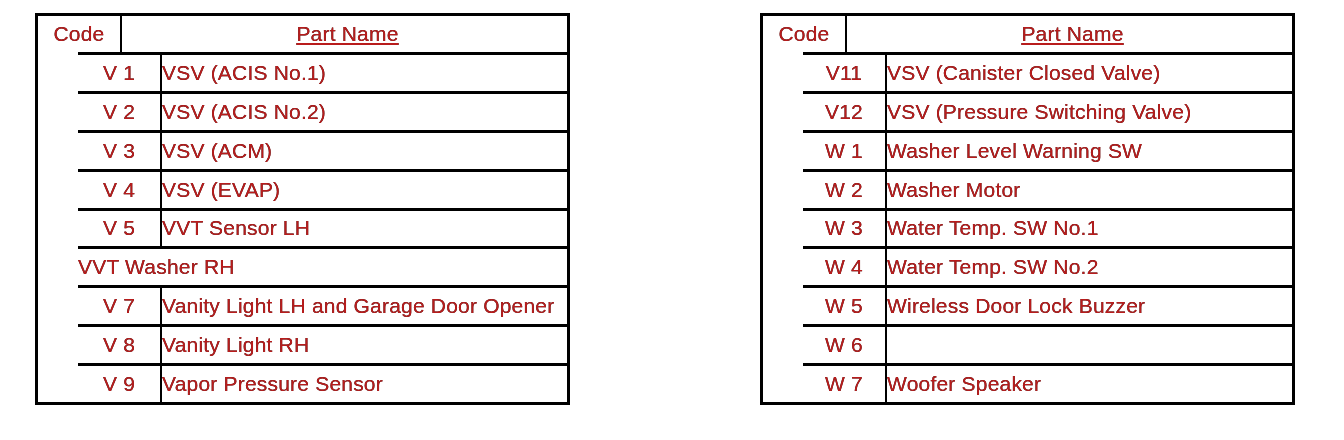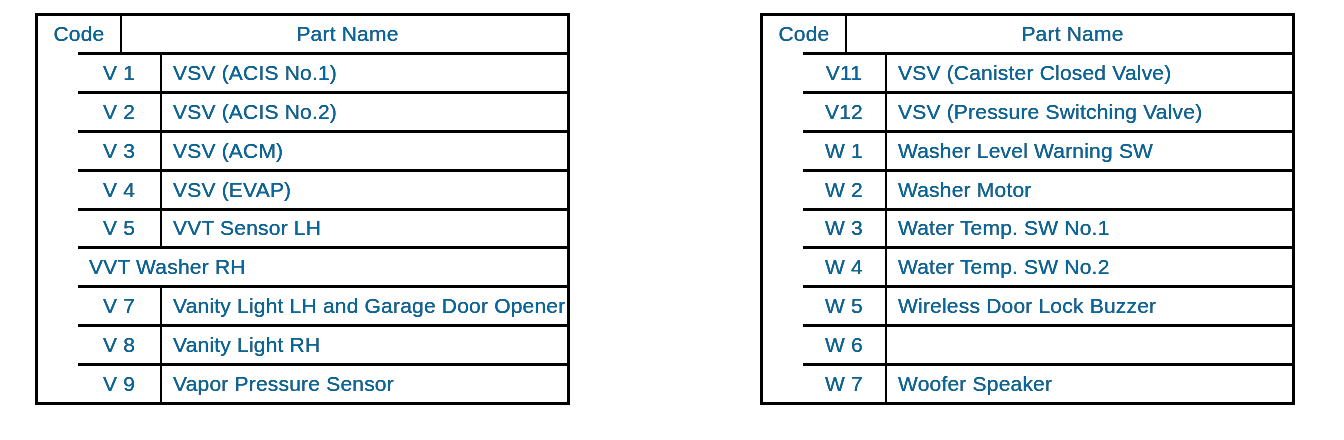--- a/index.html
+++ b/index.html
@@ -23,43 +23,43 @@
   .table-left  { left: 35px; }
   .table-right { left: 760px; }
   .t-row {
     flex: 1 1 0;
     display: flex;
     align-items: stretch;
     min-height: 0;
   }
   .t-row + .t-row { border-top: 3px solid #000; margin-left: 40px; }
   .cell {
-    color: #0369a1;
+    color: #b91c1c;
     font-size: 21px;
     letter-spacing: 0.2px;
     text-shadow: 0 0 0.6px #1a1a1a; 
     display: flex;
     align-items: center;
     white-space: nowrap;
     overflow: hidden;
   }
   .cell-code {
     width: 84px;
     flex: 0 0 84px;
     justify-content: center;
     border-right: 2px solid #000;
   }
   .cell-part {
     flex: 1 1 auto;
     justify-content: flex-start;
-    padding-left: 11px;
   }
   .t-row.header .cell-part {
     justify-content: center;
     padding-left: 6px;
+    text-decoration: underline;
   }
 </style>
 </head>
 <body>
 
 <div class="page">
 
   <div class="code-table table-left">
     <div class="t-row header">
       <div class="cell cell-code">Code</div>

